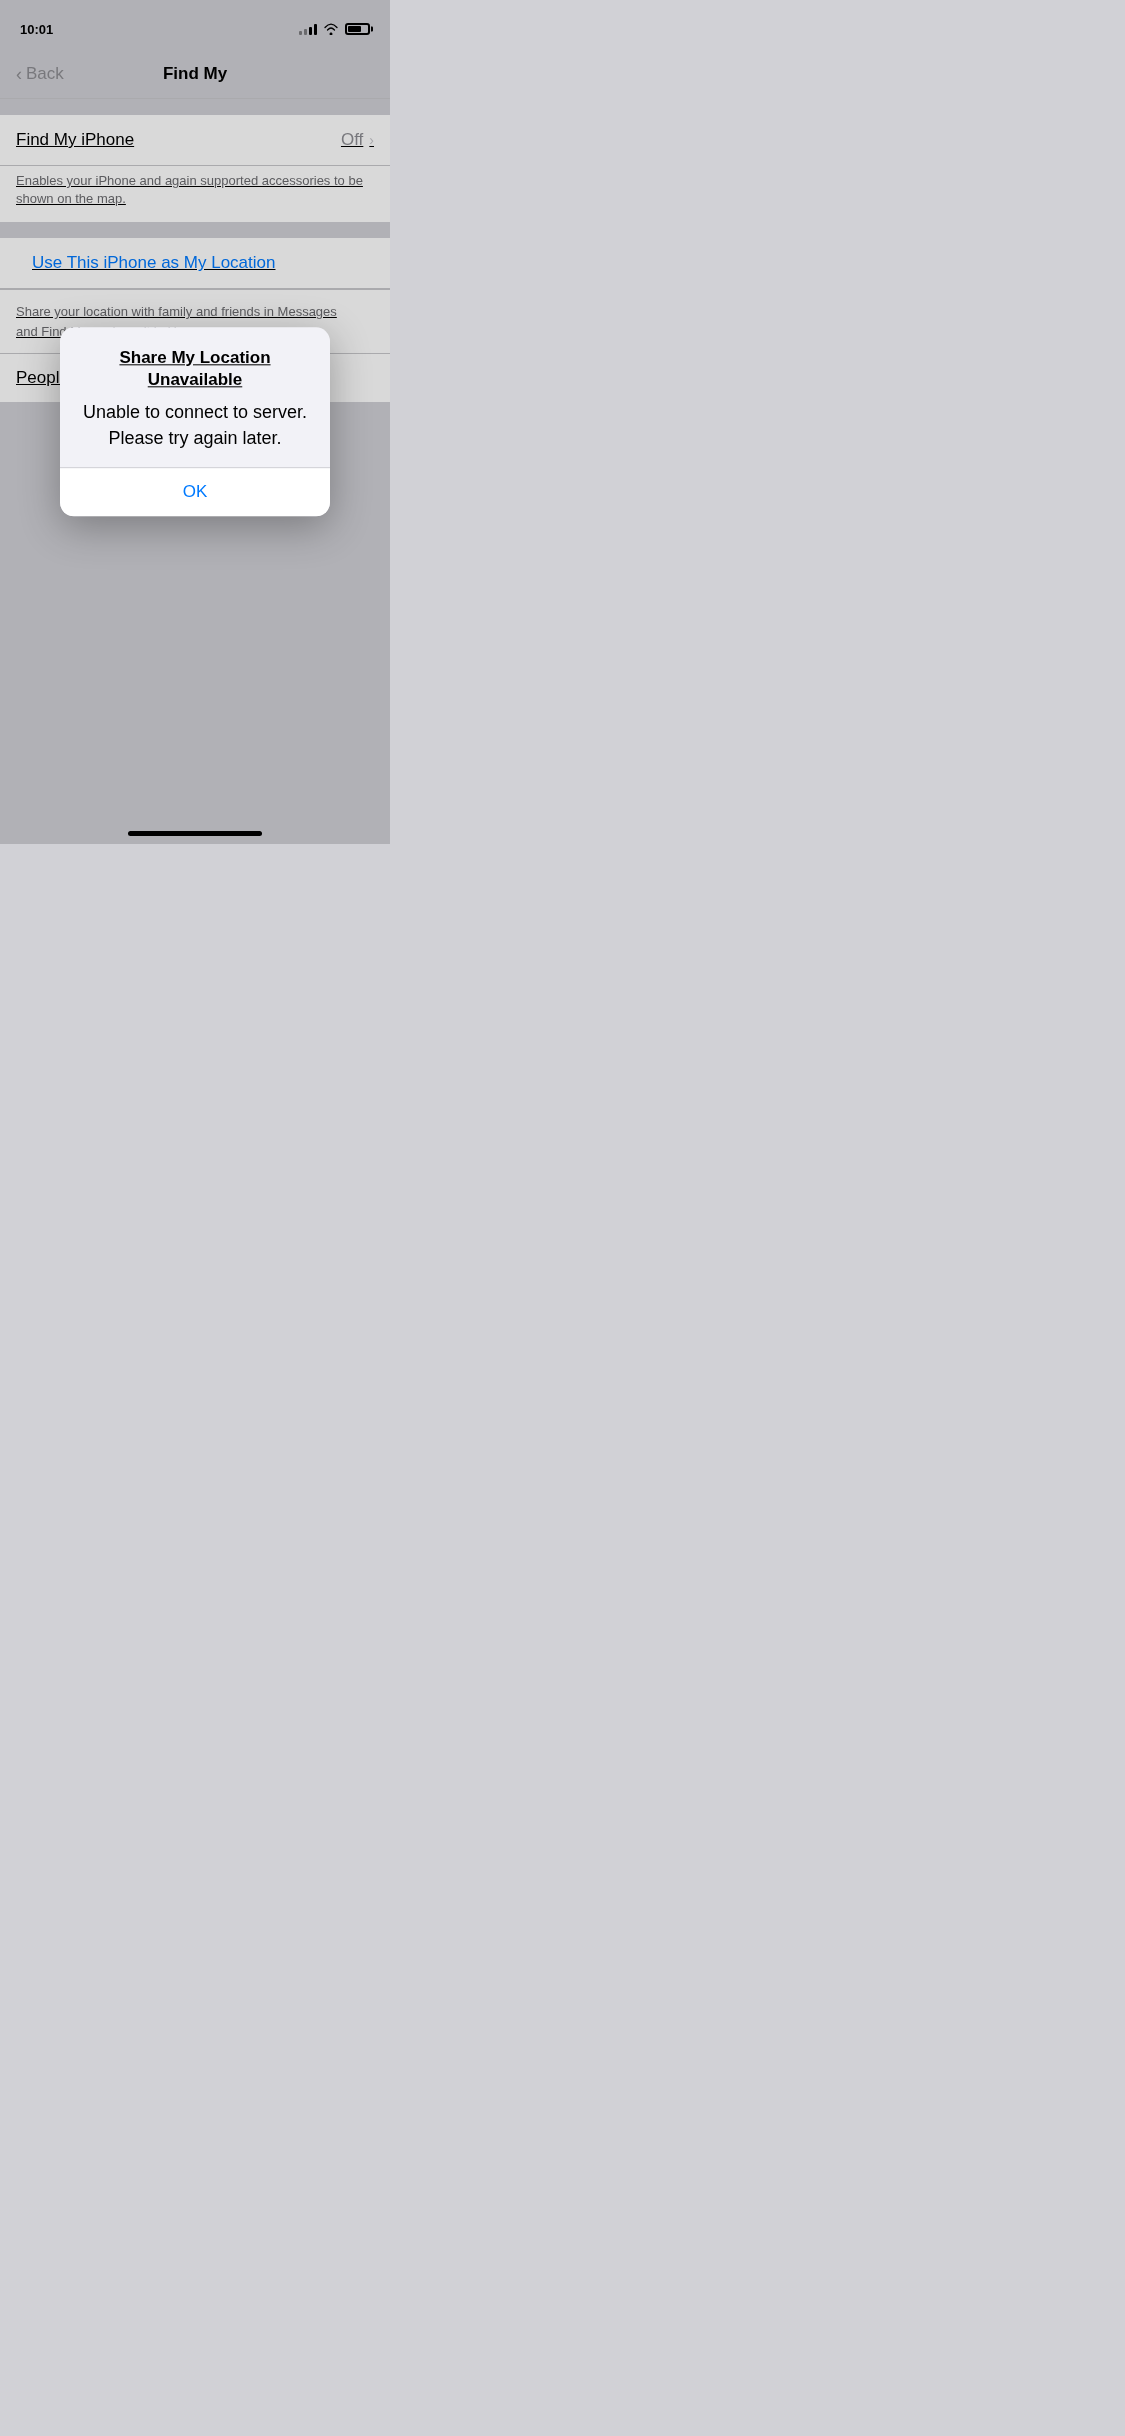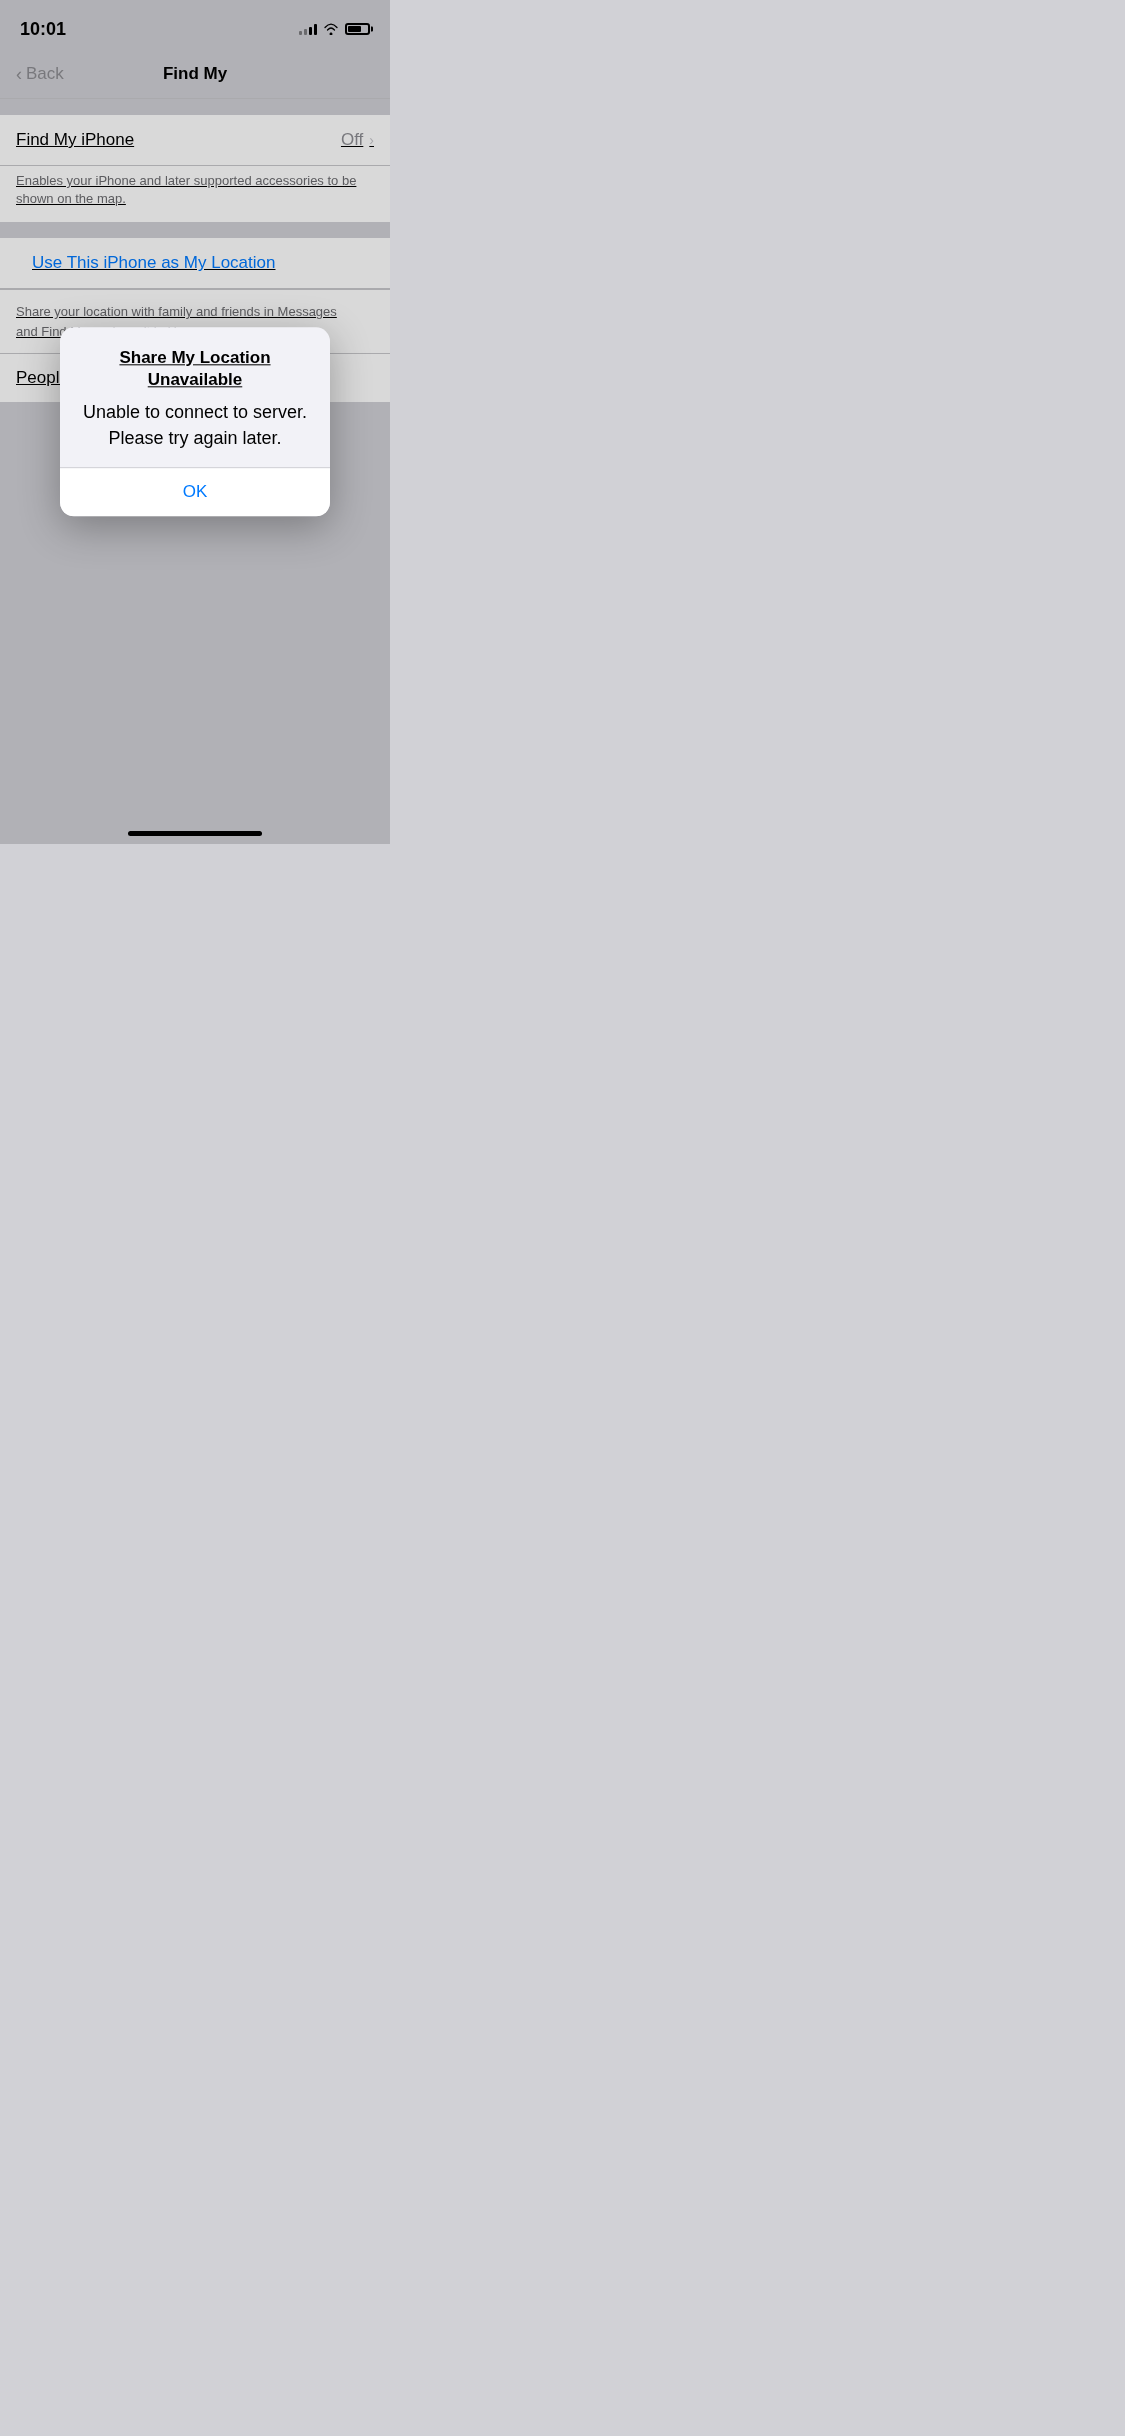--- a/index.html
+++ b/index.html
@@ -17,21 +17,21 @@
     
     .status-bar {
       display: flex;
       justify-content: space-between;
       align-items: center;
       padding: 14px 20px 6px;
       height: 50px;
     }
 
     .status-time {
-      font-size: 18px;
+      font-size: 13px;
       font-weight: 600;
       color: #000;
       text-align: right;
     }
 
     .status-icons {
       display: flex;
       align-items: center;
       gap: 6px;
     }
@@ -336,21 +336,21 @@
 
 <div class="settings-section">
   <div class="settings-row">
     <span class="settings-row-label">Find My iPhone</span>
     <div class="settings-row-value">
       <span>Off</span>
       <span class="chevron-right">›</span>
     </div>
   </div>
   <div class="divider"></div>
-  <div class="settings-description">Enables your iPhone and later supported accessories to be shown on the map.</div>
+  <div class="settings-description">Enables your iPhone and again supported accessories to be shown on the map.</div>
 </div>
 
 <div class="settings-gap"></div>
 
 <div class="settings-section">
   <div class="settings-link-row">
     <span class="settings-link-text">Use This iPhone as My Location</span>
   </div>
   <div class="divider"></div>
 

